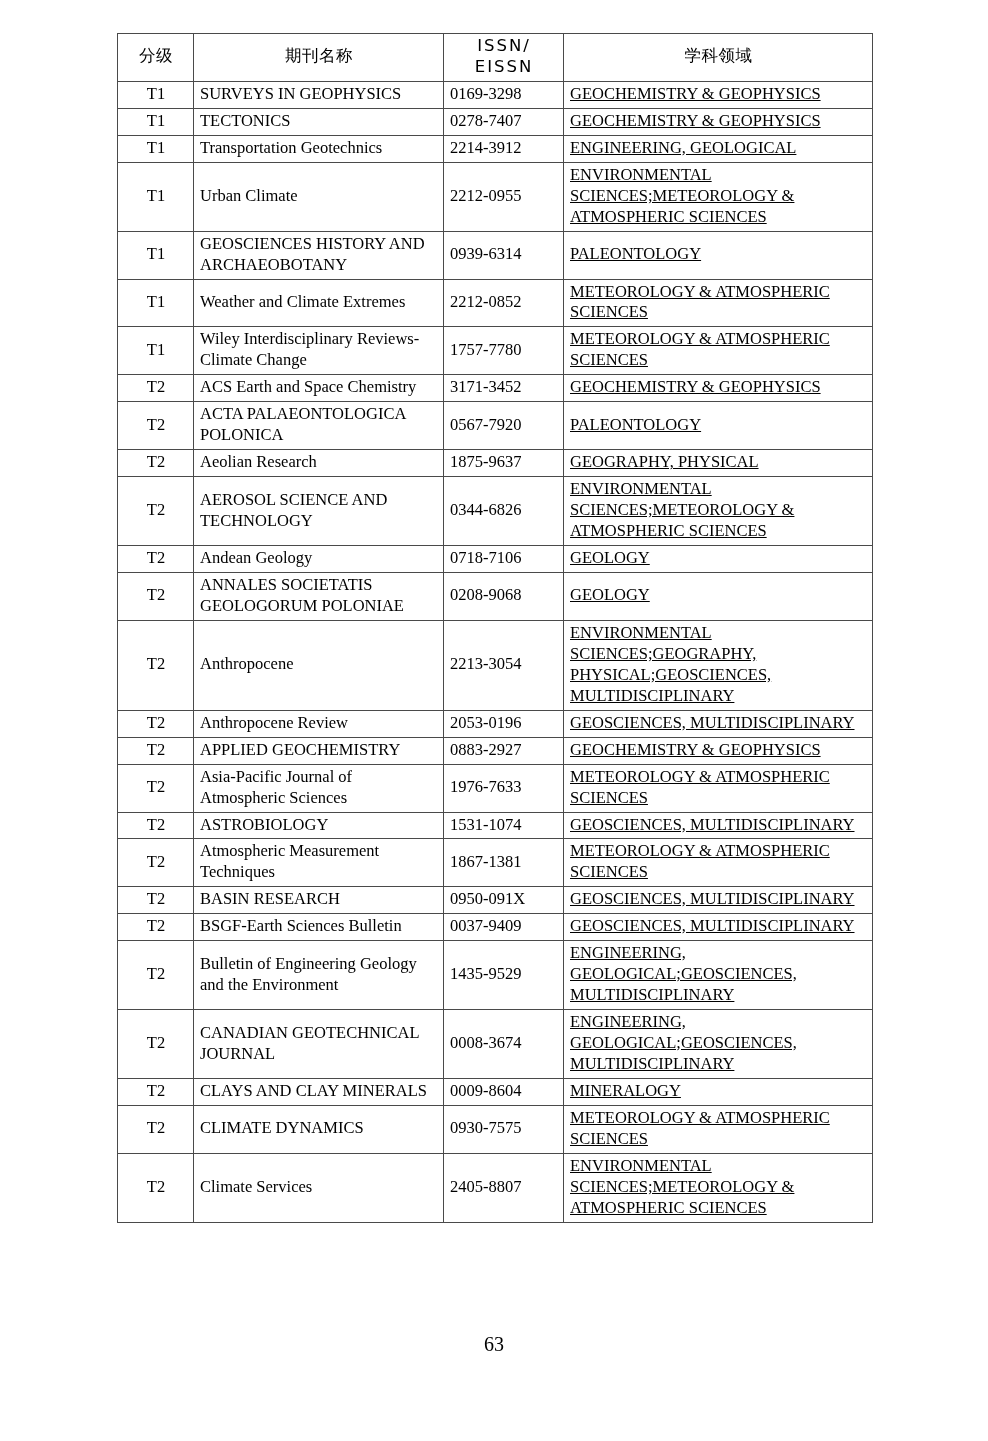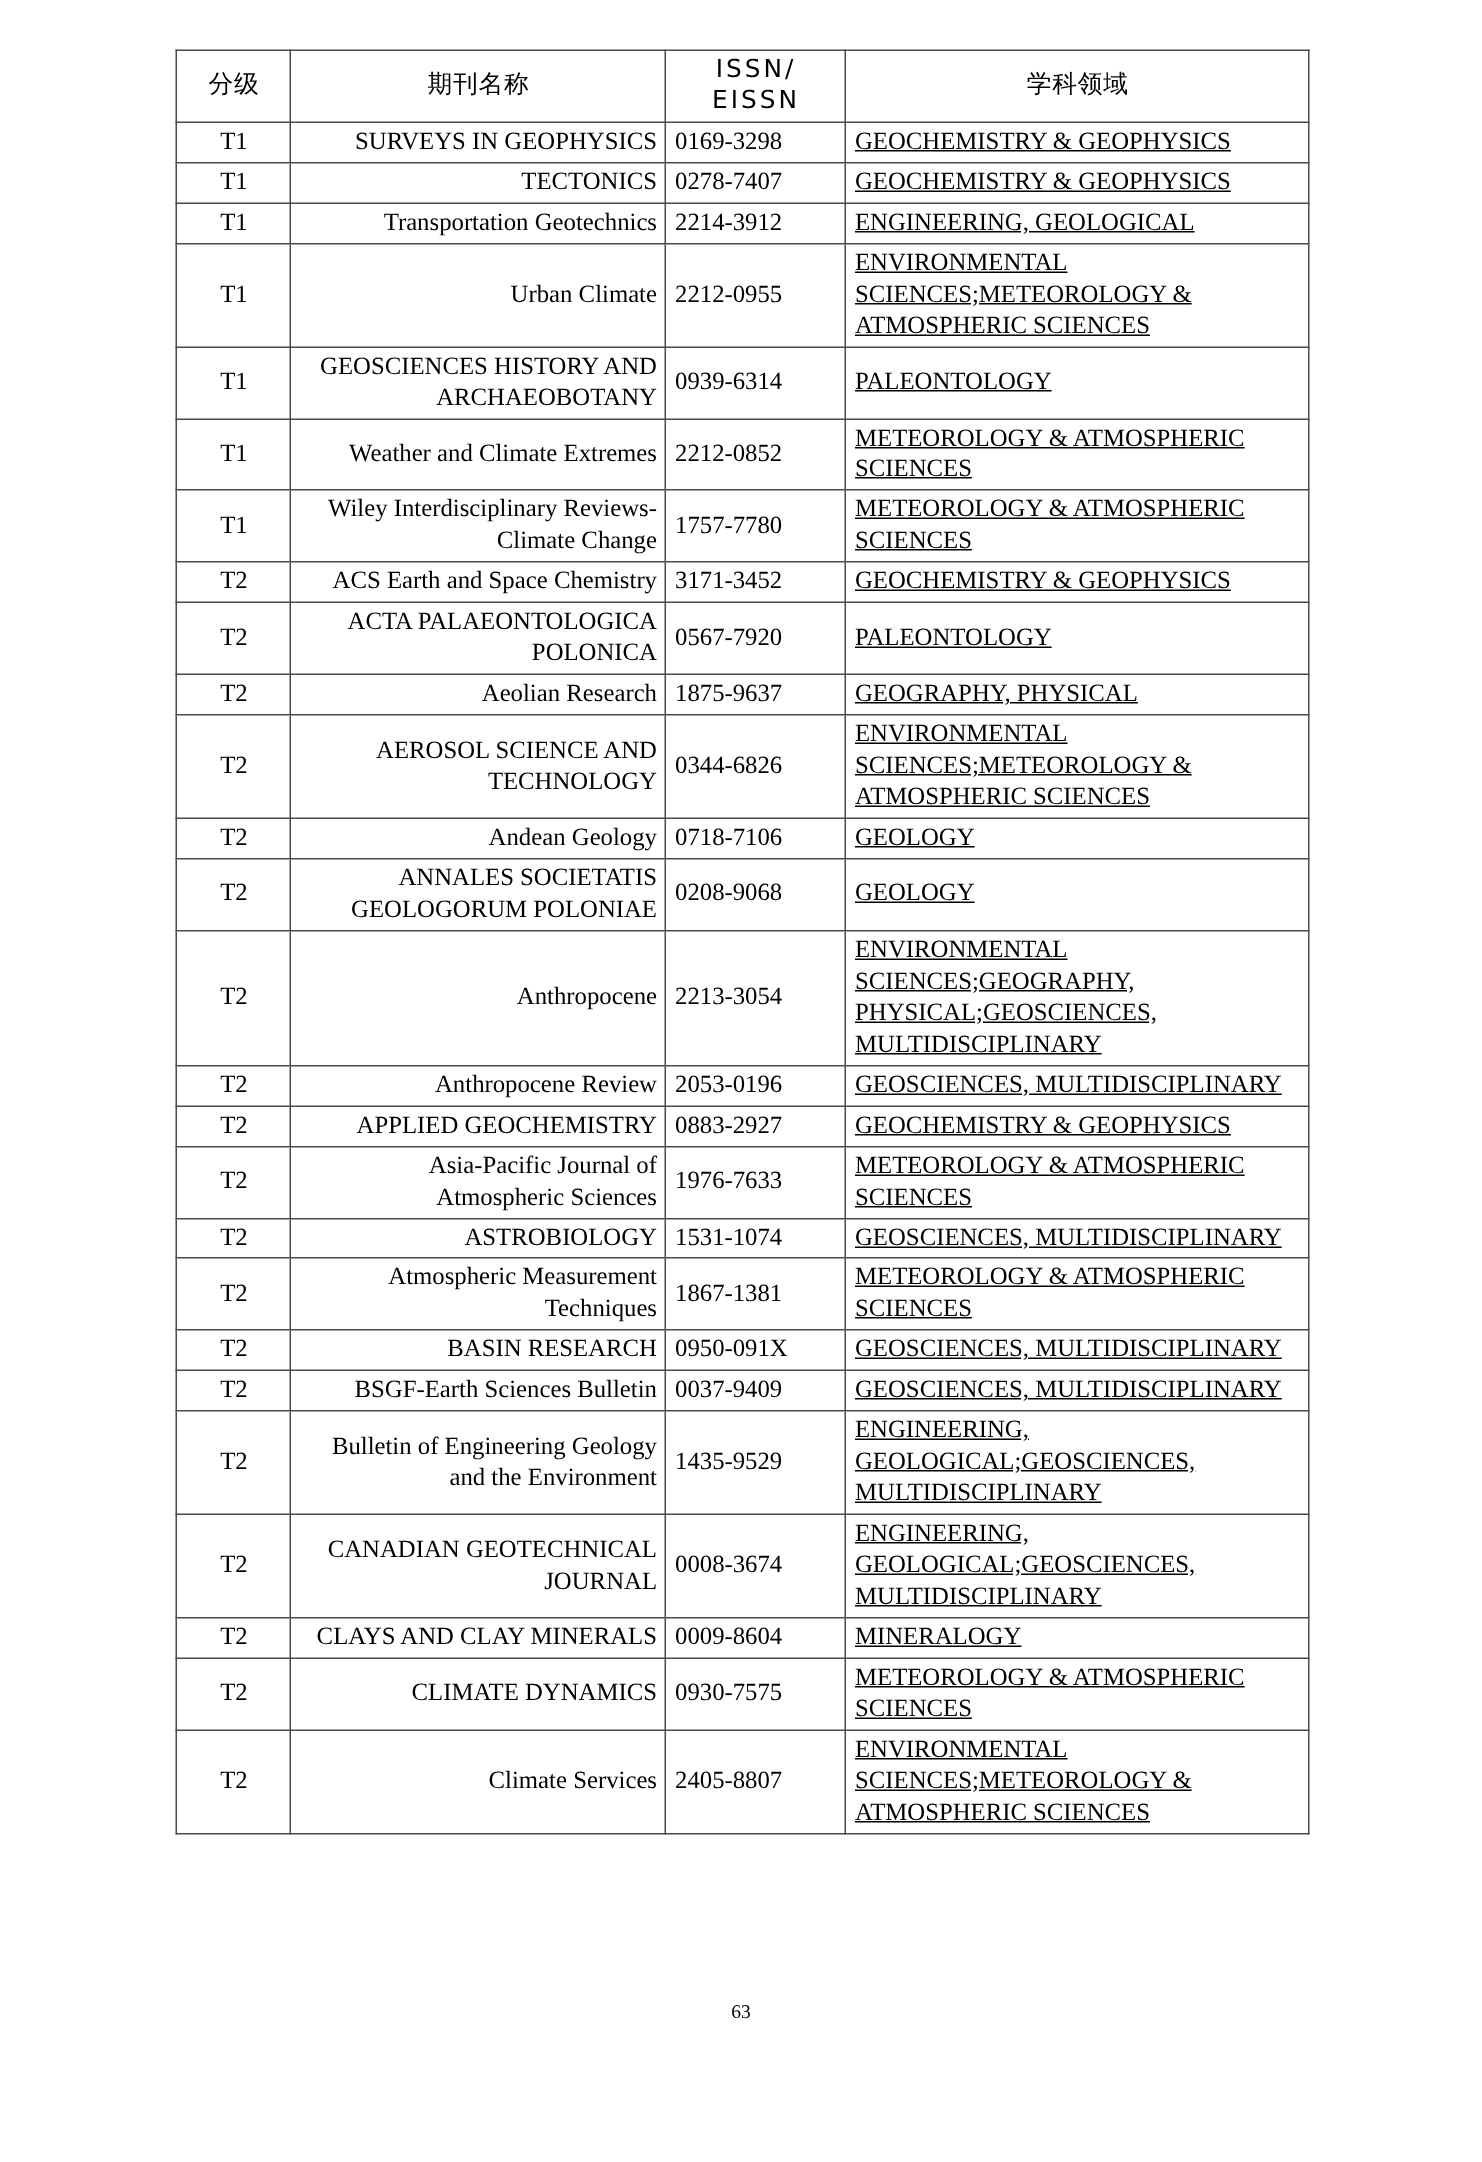--- a/index.html
+++ b/index.html
@@ -60,31 +60,31 @@
   }
   thead th.issn-head {
     font-size: 17px;
     letter-spacing: 2px;
   }
 
   td.grade {
     text-align: center;
     font-size: 16.5px;
   }
-  td.name  { text-align: right; }
+  td.name  { text-align: left; }
   td.issn  { text-align: left; white-space: nowrap; }
   td.field { text-align: left; text-decoration: underline; }
 
   #page-number {
     position: absolute;
     left: 0;
     top: 1333px;
     width: 988px;
     text-align: center;
-    font-size: 13px;
+    font-size: 20px;
     font-family: "Liberation Serif", "DejaVu Serif", serif;
   }
 </style>
 </head>
 <body>
 
 <div id="page">
 
   <table id="journal-table">
     <colgroup>

